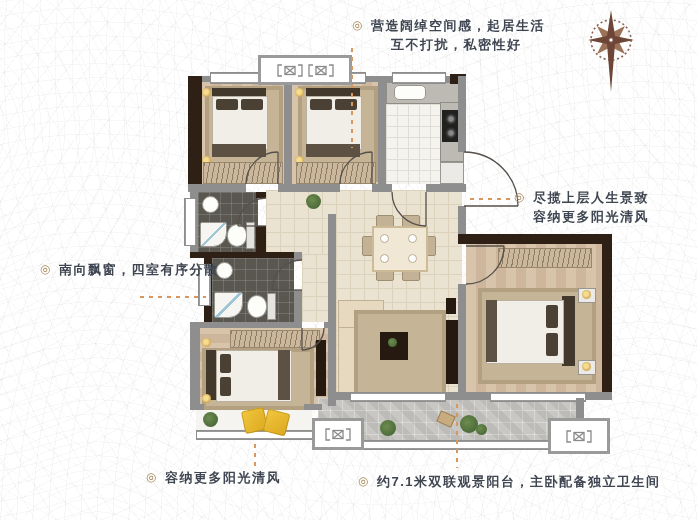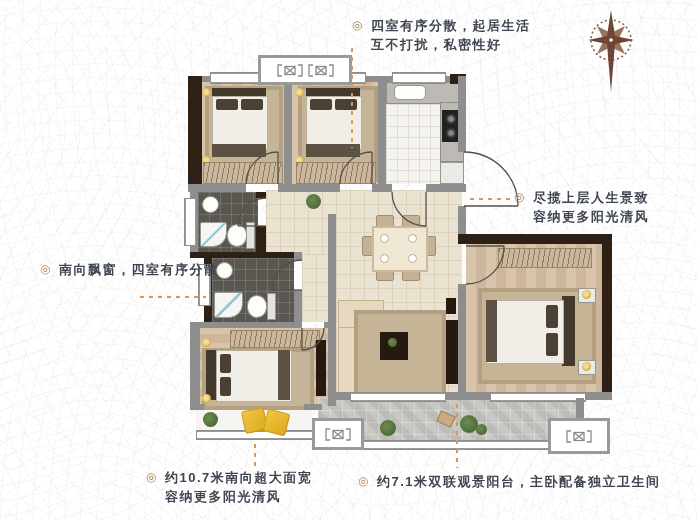--- a/index.html
+++ b/index.html
@@ -295,22 +295,22 @@
   <svg class="abs" style="left:580px;top:6px;" width="62" height="90" viewBox="0 0 62 90">
     <circle cx="31" cy="34" r="20" fill="none" stroke="#8a6450" stroke-width="1.6" stroke-dasharray="2 2.6"></circle>
     <polygon points="45,20 38,34 45,48 31,41 17,48 24,34 17,20 31,27" fill="#9b7258"></polygon>
     <polygon points="31,4 35,30 54,34 35,38 31,86 27,38 8,34 27,30" fill="#6d4637"></polygon>
     <circle cx="31" cy="34" r="2.2" fill="#fff" stroke="#6d4637" stroke-width="1"></circle>
   </svg>
 
   <div class="annot" style="left:352px;top:16px;">
     <span class="b">◎</span>
     <span>
-      <span style="display:block;">四室有序分散，起居生活</span>
-      <span style="display:block;">互不打扰，私密性好</span>
+      <span style="display:block;">营造阔绰空间感，起居生活</span>
+      <span style="display:block;margin-left:20px;">互不打扰，私密性好</span>
     </span>
   </div>
   <div class="abs dashv" style="left:351px;top:48px;height:100px;"></div>
 
   <div class="annot" style="left:514px;top:188px;">
     <span class="b">◎</span>
     <span>
       <span style="display:block;">尽揽上层人生景致</span>
       <span style="display:block;">容纳更多阳光清风</span>
     </span>
@@ -321,21 +321,20 @@
     <span class="b">◎</span>
     <span>
       <span style="display:block;">南向飘窗，四室有序分散</span>
     </span>
   </div>
   <div class="abs dashh" style="left:140px;top:296px;width:66px;"></div>
 
   <div class="annot" style="left:146px;top:468px;">
     <span class="b">◎</span>
     <span>
-      <span style="display:block;">约10.7米南向超大面宽</span>
       <span style="display:block;">容纳更多阳光清风</span>
     </span>
   </div>
   <div class="abs dashv" style="left:254px;top:444px;height:24px;"></div>
 
   <div class="annot" style="left:358px;top:472px;">
     <span class="b">◎</span>
     <span>
       <span style="display:block;">约7.1米双联观景阳台，主卧配备独立卫生间</span>
     </span>

